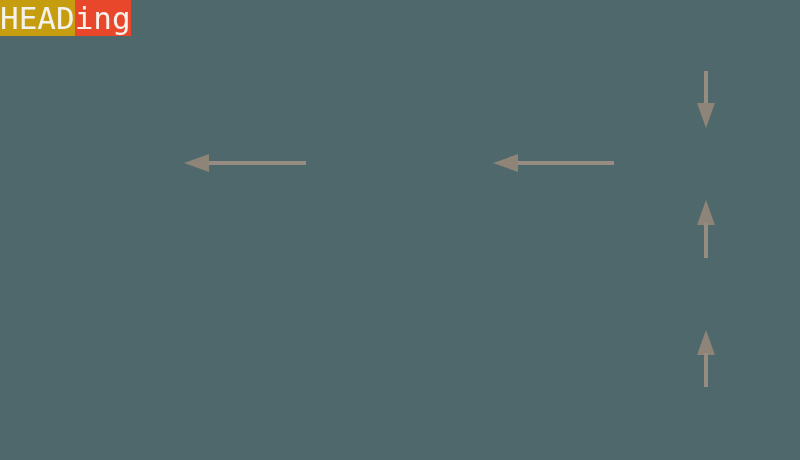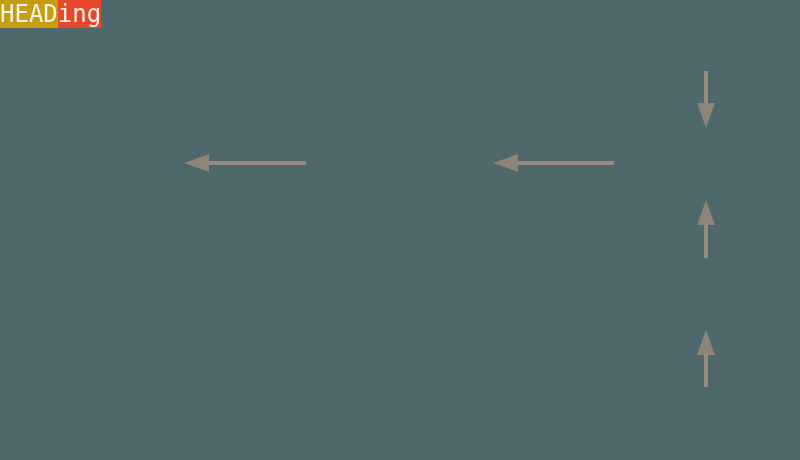--- a/index.html
+++ b/index.html
@@ -13,21 +13,21 @@
     height: 460px;
     background: #4f686b;
     overflow: hidden;
     font-family: "DejaVu Sans Mono", "Liberation Mono", monospace;
   }
   .node {
     position: absolute;
     display: flex;
     align-items: center;
     justify-content: flex-end;
-    font-size: 24px;
+    font-size: 31px;
   }
   .commit-box {
     background: #efeee5;
     color: #4d4843;
   }
   .branch-box {
     background: #e8472b;
     color: #f4f2ec;
   }
   .head-box {

